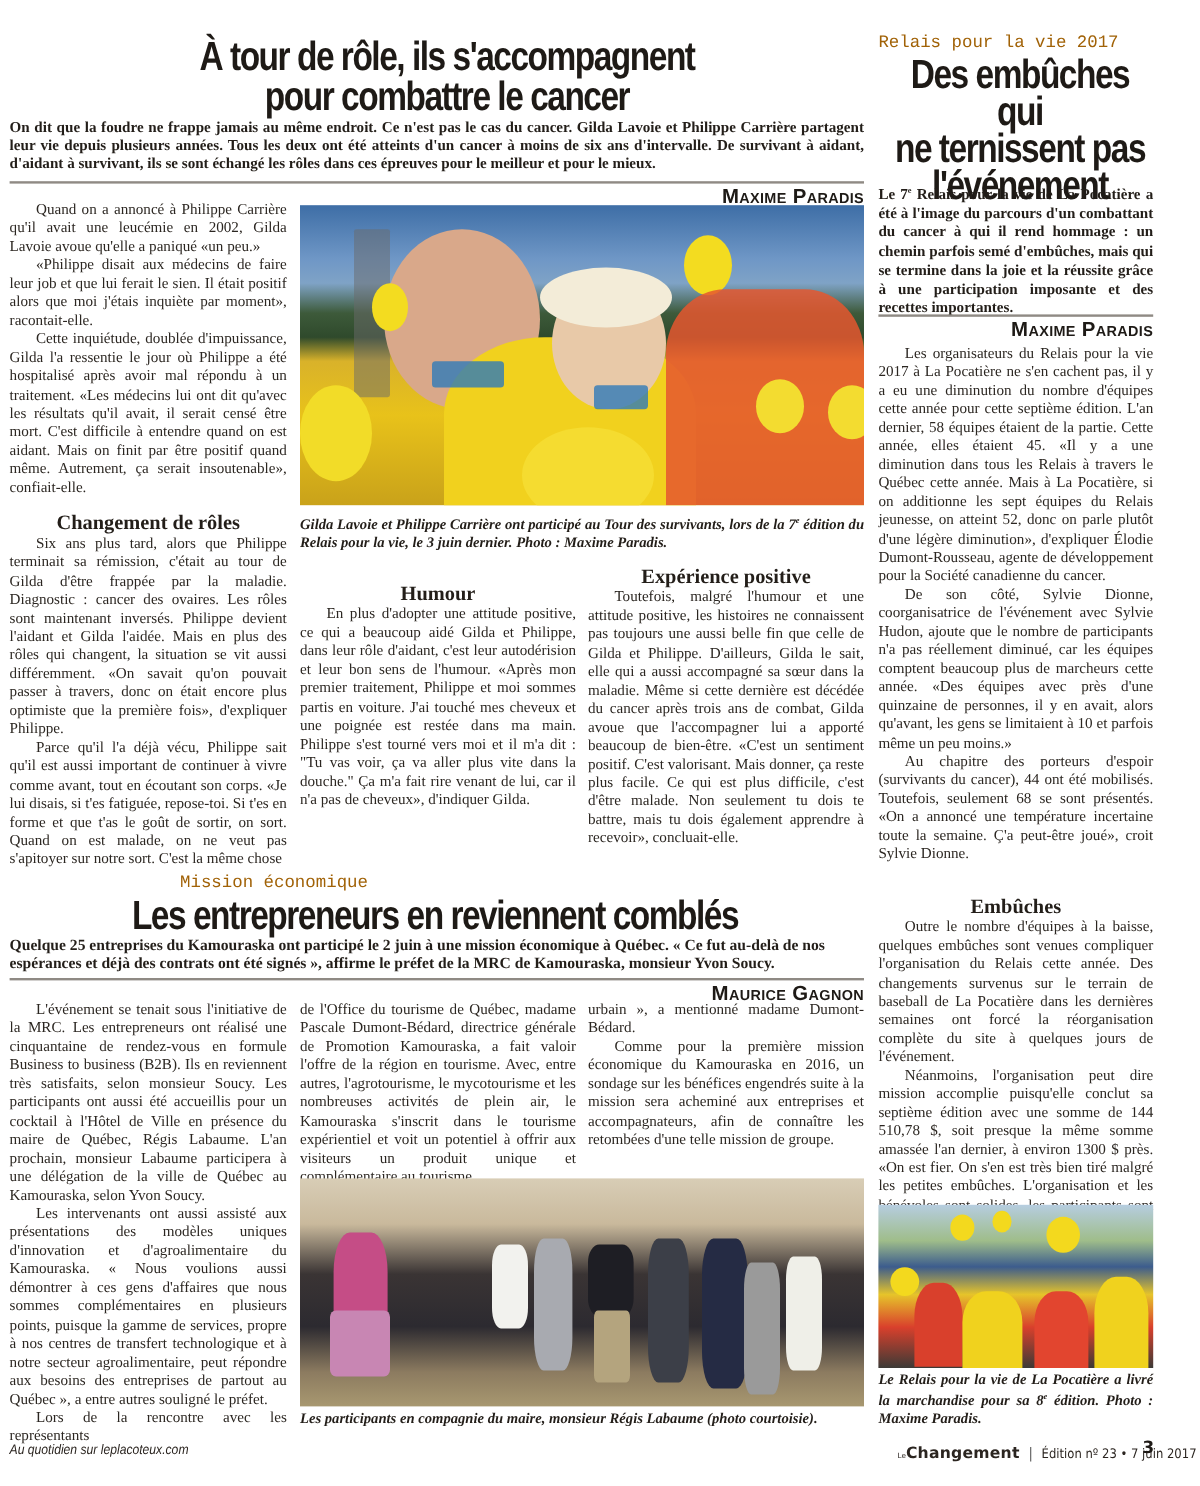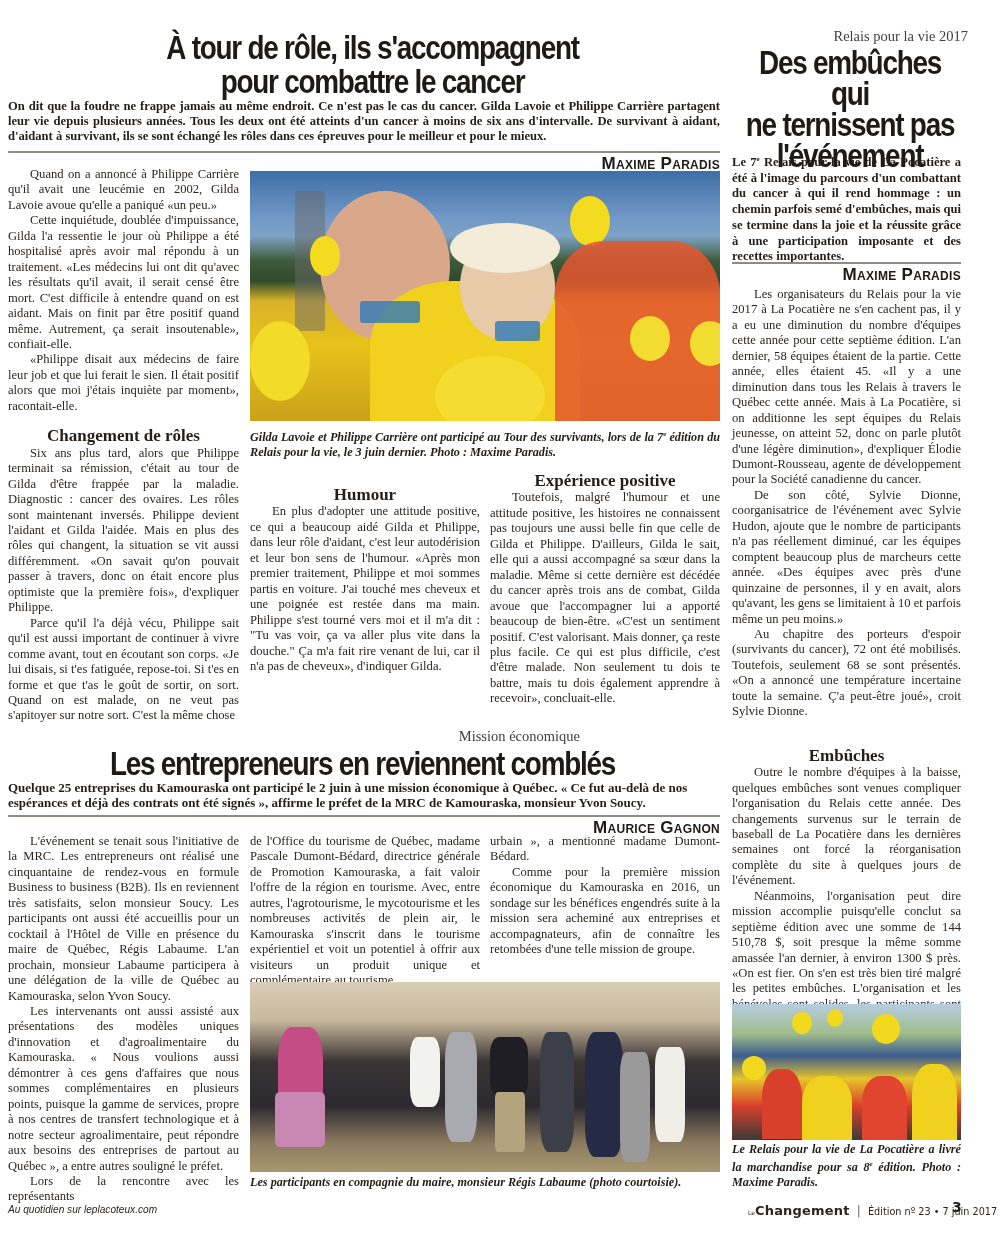--- a/index.html
+++ b/index.html
@@ -4,21 +4,21 @@
 <style>
   * { box-sizing: border-box; margin: 0; padding: 0; }
   html, body { width: 1000px; height: 1238px; background: #ffffff; overflow: hidden; }
   body { position: relative; color: #2a2520; font-family: "DejaVu Serif", serif; }
 
   .abs { position: absolute; }
   .headline {
     font-family: "Liberation Sans", sans-serif; font-weight: bold; color: #1e1a16;
     text-align: center; letter-spacing: -1.5px; transform: scaleX(0.82); transform-origin: center top;
   }
-  .kicker { font-family: Liberation Serif, serif; color: #404040; text-align: right; font-size: 14.5px; }
+  .kicker { font-family: Liberation Mono, monospace; color: #a16207; text-align: left; font-size: 14.5px; }
   .lede { font-family: "Liberation Serif", serif; font-weight: bold; color: #231e19; font-size: 12.6px; line-height: 15.2px; }
   .lede.just { text-align: justify; }
   .rule { height: 2px; background: #8f8a84; }
   .byline { font-family: "Liberation Sans", sans-serif; font-weight: bold; text-align: right; font-size: 17px; color: #1e1a16; font-variant: small-caps; letter-spacing: 0.3px; }
   .col { font-family: "Liberation Serif", serif; font-size: 12.6px; line-height: 15.45px; color: #2b2621; text-align: justify; hyphens: auto; }
   .col p { text-indent: 22px; }
   .col p.noindent { text-indent: 0; }
   .subhead { font-family: "Liberation Serif", serif; font-weight: bold; font-size: 17px; text-align: center; color: #231e19; margin: 0 0 2px 0; text-indent: 0 !important; }
   .caption { font-family: "Liberation Serif", serif; font-weight: bold; font-style: italic; font-size: 12.2px; line-height: 15px; color: #231e19; }
   .caption.just { text-align: justify; }
@@ -38,22 +38,22 @@
   <div>À tour de rôle, ils s'accompagnent</div>
   <div>pour combattre le cancer</div>
 </div>
 
 <div class="abs lede just" style="left:8px; top:99px; width:712px;">On dit que la foudre ne frappe jamais au même endroit. Ce n'est pas le cas du cancer. Gilda Lavoie et Philippe Carrière partagent leur vie depuis plusieurs années. Tous les deux ont été atteints d'un cancer à moins de six ans d'intervalle. De survivant à aidant, d'aidant à survivant, ils se sont échangé les rôles dans ces épreuves pour le meilleur et pour le mieux.</div>
 <div class="abs rule" style="left:8px; top:151px; width:712px;"></div>
 <div class="abs byline" style="left:500px; top:154px; width:220px;">Maxime Paradis</div>
 
 <div class="abs col" style="left:8px; top:167px; width:231px;">
   <p>Quand on a annoncé à Philippe Carrière qu'il avait une leucémie en 2002, Gilda Lavoie avoue qu'elle a paniqué «un peu.»</p>
+  <p>«Philippe disait aux médecins de faire leur job et que lui ferait le sien. Il était positif alors que moi j'étais inquiète par moment», racontait-elle.</p>
   <p>Cette inquiétude, doublée d'impuissance, Gilda l'a ressentie le jour où Philippe a été hospitalisé après avoir mal répondu à un traitement. «Les médecins lui ont dit qu'avec les résultats qu'il avait, il serait censé être mort. C'est difficile à entendre quand on est aidant. Mais on finit par être positif quand même. Autrement, ça serait insoutenable», confiait-elle.</p>
-  <p>«Philippe disait aux médecins de faire leur job et que lui ferait le sien. Il était positif alors que moi j'étais inquiète par moment», racontait-elle.</p>
   <div class="subhead" style="margin-top:14px;">Changement de rôles</div>
   <p>Six ans plus tard, alors que Philippe terminait sa rémission, c'était au tour de Gilda d'être frappée par la maladie. Diagnostic : cancer des ovaires. Les rôles sont maintenant inversés. Philippe devient l'aidant et Gilda l'aidée. Mais en plus des rôles qui changent, la situation se vit aussi différemment. «On savait qu'on pouvait passer à travers, donc on était encore plus optimiste que la première fois», d'expliquer Philippe.</p>
   <p>Parce qu'il l'a déjà vécu, Philippe sait qu'il est aussi important de continuer à vivre comme avant, tout en écoutant son corps. «Je lui disais, si t'es fatiguée, repose-toi. Si t'es en forme et que t'as le goût de sortir, on sort. Quand on est malade, on ne veut pas s'apitoyer sur notre sort. C'est la même chose</p>
 </div>
 
 <div class="photo photo1" style="left:250px; top:171px; width:470px; height:250px;">
   <div class="blob" style="left:45px; top:20px; width:30px; height:140px; border-radius:2px; background:#6a6a6a; opacity:0.5;"></div>
   <div class="blob" style="left:70px; top:20px; width:130px; height:150px; background:#d9a88a;"></div>
   <div class="blob" style="left:120px; top:110px; width:210px; height:160px; border-radius:40% 40% 0 0; background:#f1d11e;"></div>
   <div class="blob" style="left:210px; top:60px; width:95px; height:110px; background:#e8c9a8;"></div>
@@ -90,21 +90,21 @@
 </div>
 <div class="abs lede just" style="left:732px; top:152px; width:229px; line-height:15.7px;">
   <span>Le 7</span><sup>e</sup><span> Relais pour la vie de La Pocatière a été à l'image du parcours d'un combattant du cancer à qui il rend hommage : un chemin parfois semé d'embûches, mais qui se termine dans la joie et la réussite grâce à une participation imposante et des recettes importantes.</span>
 </div>
 <div class="abs rule" style="left:732px; top:262px; width:229px;"></div>
 <div class="abs byline" style="left:732px; top:265px; width:229px;">Maxime Paradis</div>
 
 <div class="abs col" style="left:732px; top:287px; width:229px;">
   <p>Les organisateurs du Relais pour la vie 2017 à La Pocatière ne s'en cachent pas, il y a eu une diminution du nombre d'équipes cette année pour cette septième édition. L'an dernier, 58 équipes étaient de la partie. Cette année, elles étaient 45. «Il y a une diminution dans tous les Relais à travers le Québec cette année. Mais à La Pocatière, si on additionne les sept équipes du Relais jeunesse, on atteint 52, donc on parle plutôt d'une légère diminution», d'expliquer Élodie Dumont-Rousseau, agente de développement pour la Société canadienne du cancer.</p>
   <p>De son côté, Sylvie Dionne, coorganisatrice de l'événement avec Sylvie Hudon, ajoute que le nombre de participants n'a pas réellement diminué, car les équipes comptent beaucoup plus de marcheurs cette année. «Des équipes avec près d'une quinzaine de personnes, il y en avait, alors qu'avant, les gens se limitaient à 10 et parfois même un peu moins.»</p>
-  <p>Au chapitre des porteurs d'espoir (survivants du cancer), 72 ont été mobilisés. Toutefois, seulement 68 se sont présentés. «On a annoncé une température incertaine toute la semaine. Ç'a peut-être joué», croit Sylvie Dionne.</p>
+  <p>Au chapitre des porteurs d'espoir (survivants du cancer), 44 ont été mobilisés. Toutefois, seulement 68 se sont présentés. «On a annoncé une température incertaine toute la semaine. Ç'a peut-être joué», croit Sylvie Dionne.</p>
   <div class="subhead" style="margin-top:28px;">Embûches</div>
   <p>Outre le nombre d'équipes à la baisse, quelques embûches sont venues compliquer l'organisation du Relais cette année. Des changements survenus sur le terrain de baseball de La Pocatière dans les dernières semaines ont forcé la réorganisation complète du site à quelques jours de l'événement.</p>
   <p>Néanmoins, l'organisation peut dire mission accomplie puisqu'elle conclut sa septième édition avec une somme de 144 510,78 $, soit presque la même somme amassée l'an dernier, à environ 1300 $ près. «On est fier. On s'en est très bien tiré malgré les petites embûches. L'organisation et les bénévoles sont solides, les participants sont contents, c'est l'essentiel. Nous sommes très satisfaits», de conclure Sylvie Dionne.</p>
 </div>
 
 <div class="photo photo3" style="left:732px; top:1004px; width:229px; height:136px;">
   <div class="blob" style="left:60px; top:8px; width:20px; height:22px; background:#f3d91e;"></div>
   <div class="blob" style="left:95px; top:5px; width:16px; height:18px; background:#f3d91e;"></div>
   <div class="blob" style="left:140px; top:10px; width:28px; height:30px; background:#f3d91e;"></div>
   <div class="blob" style="left:10px; top:52px; width:24px; height:24px; background:#f3d91e;"></div>

